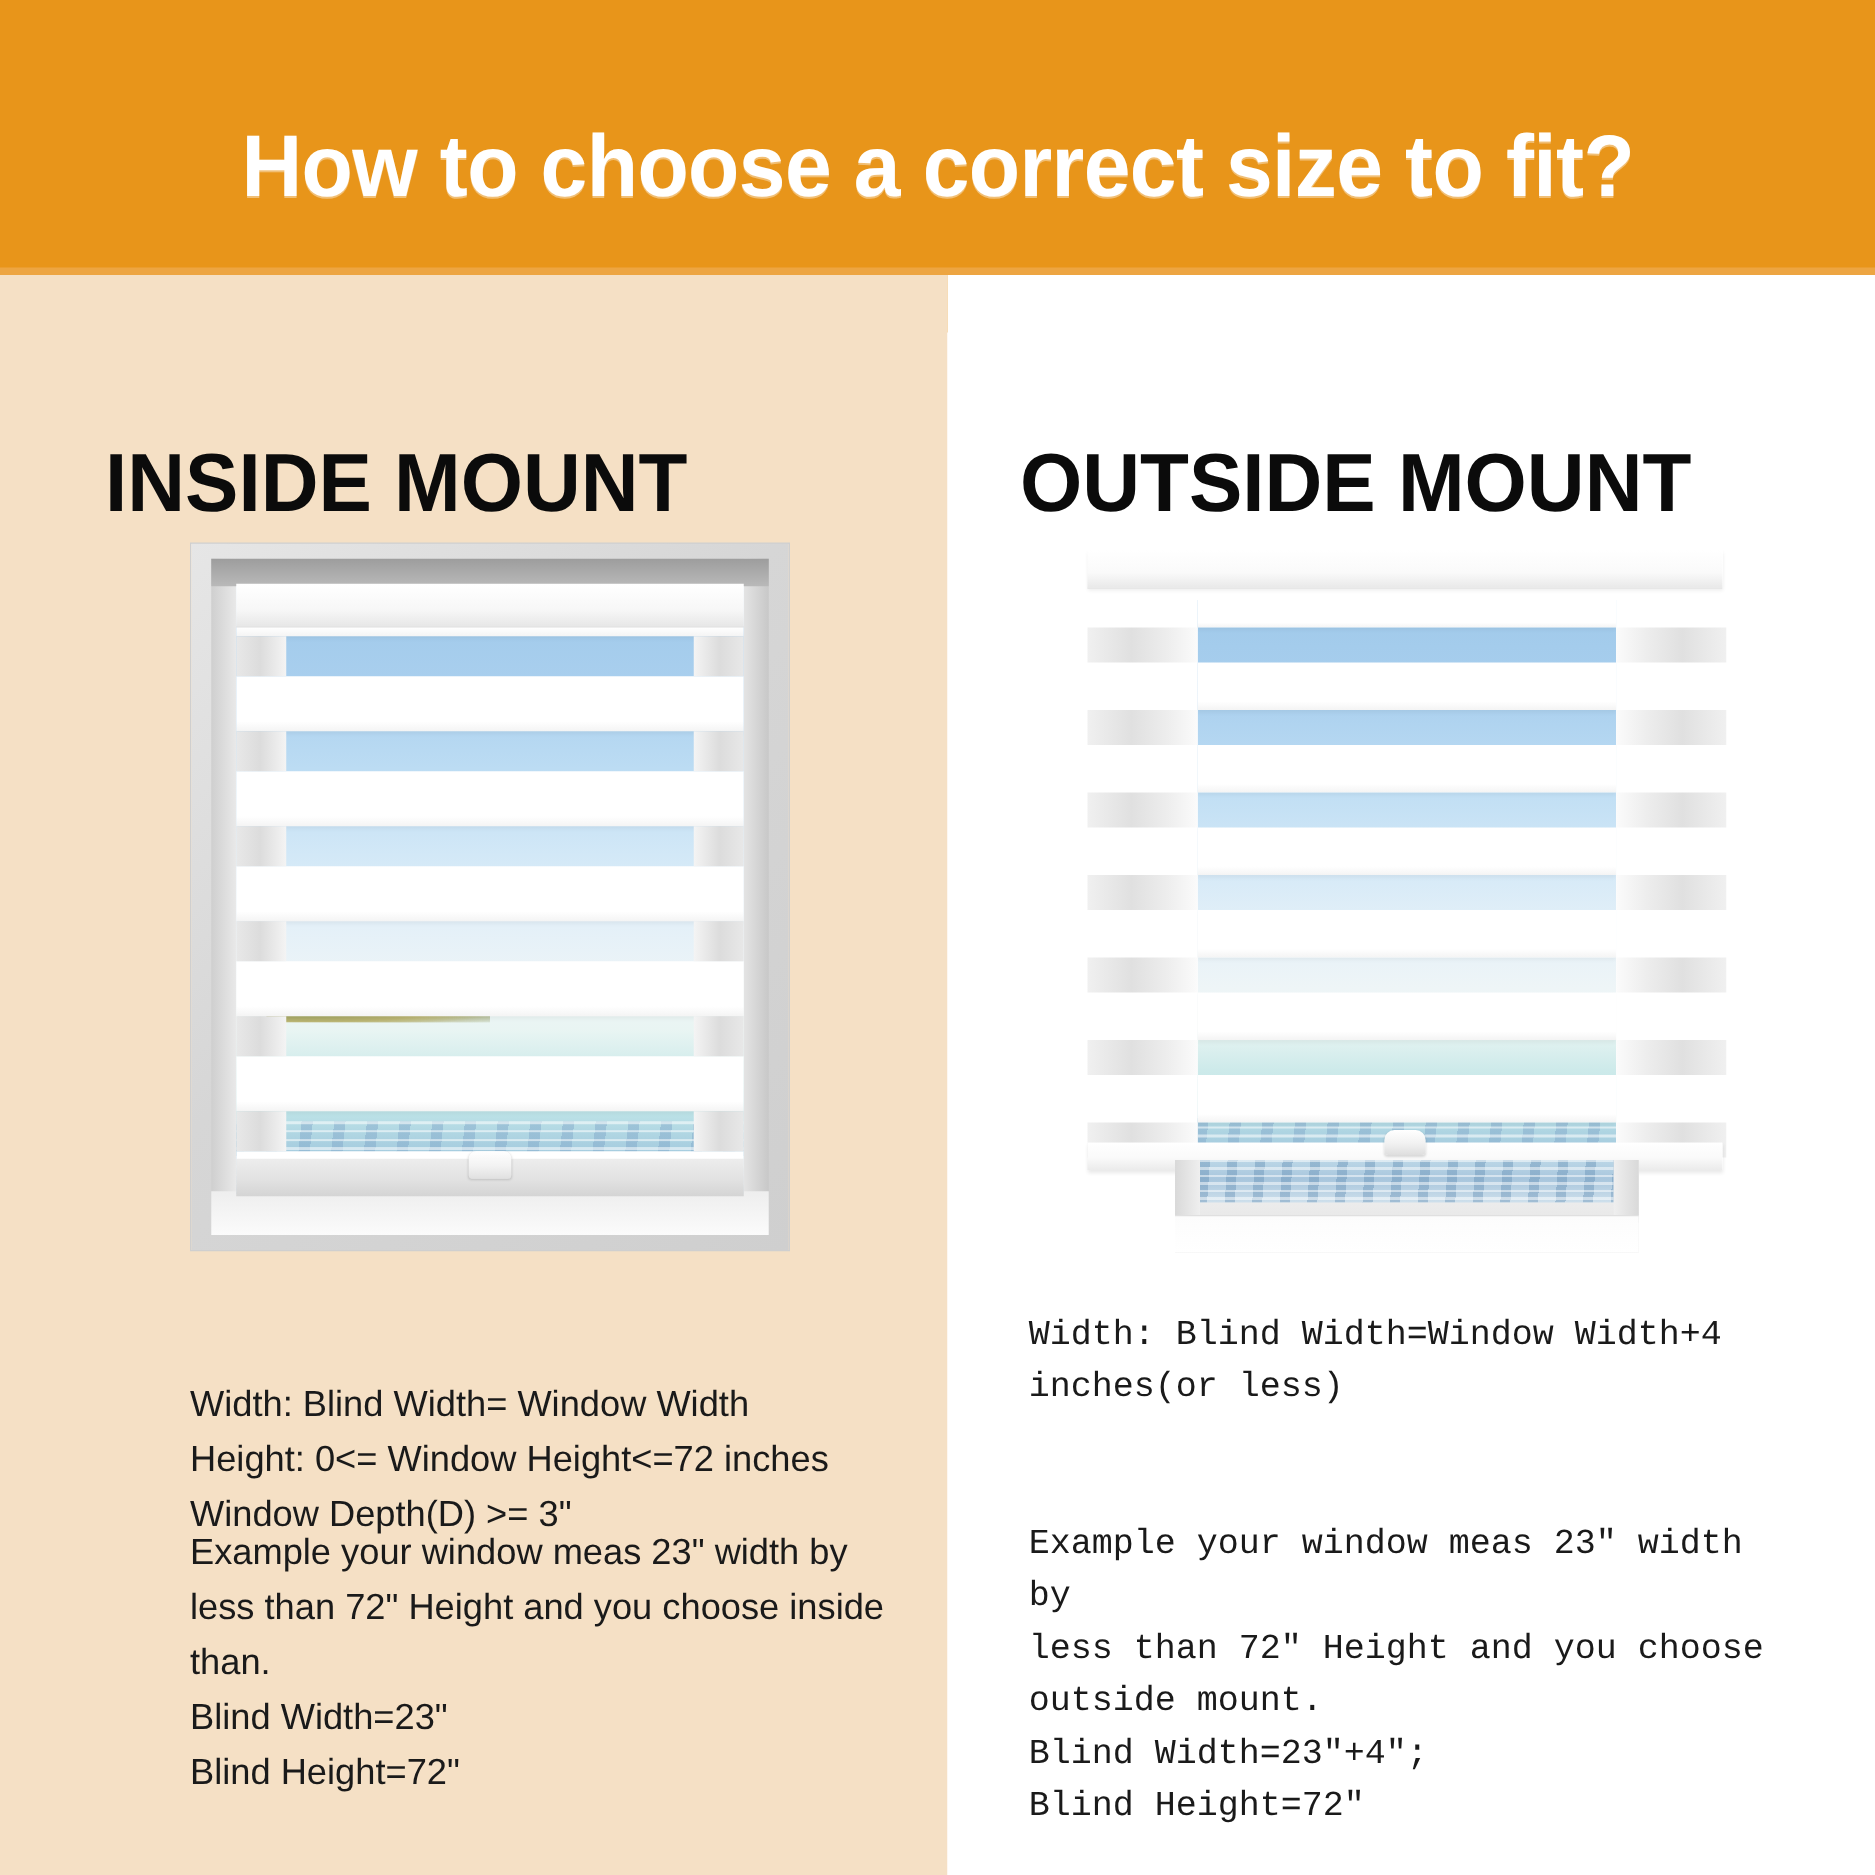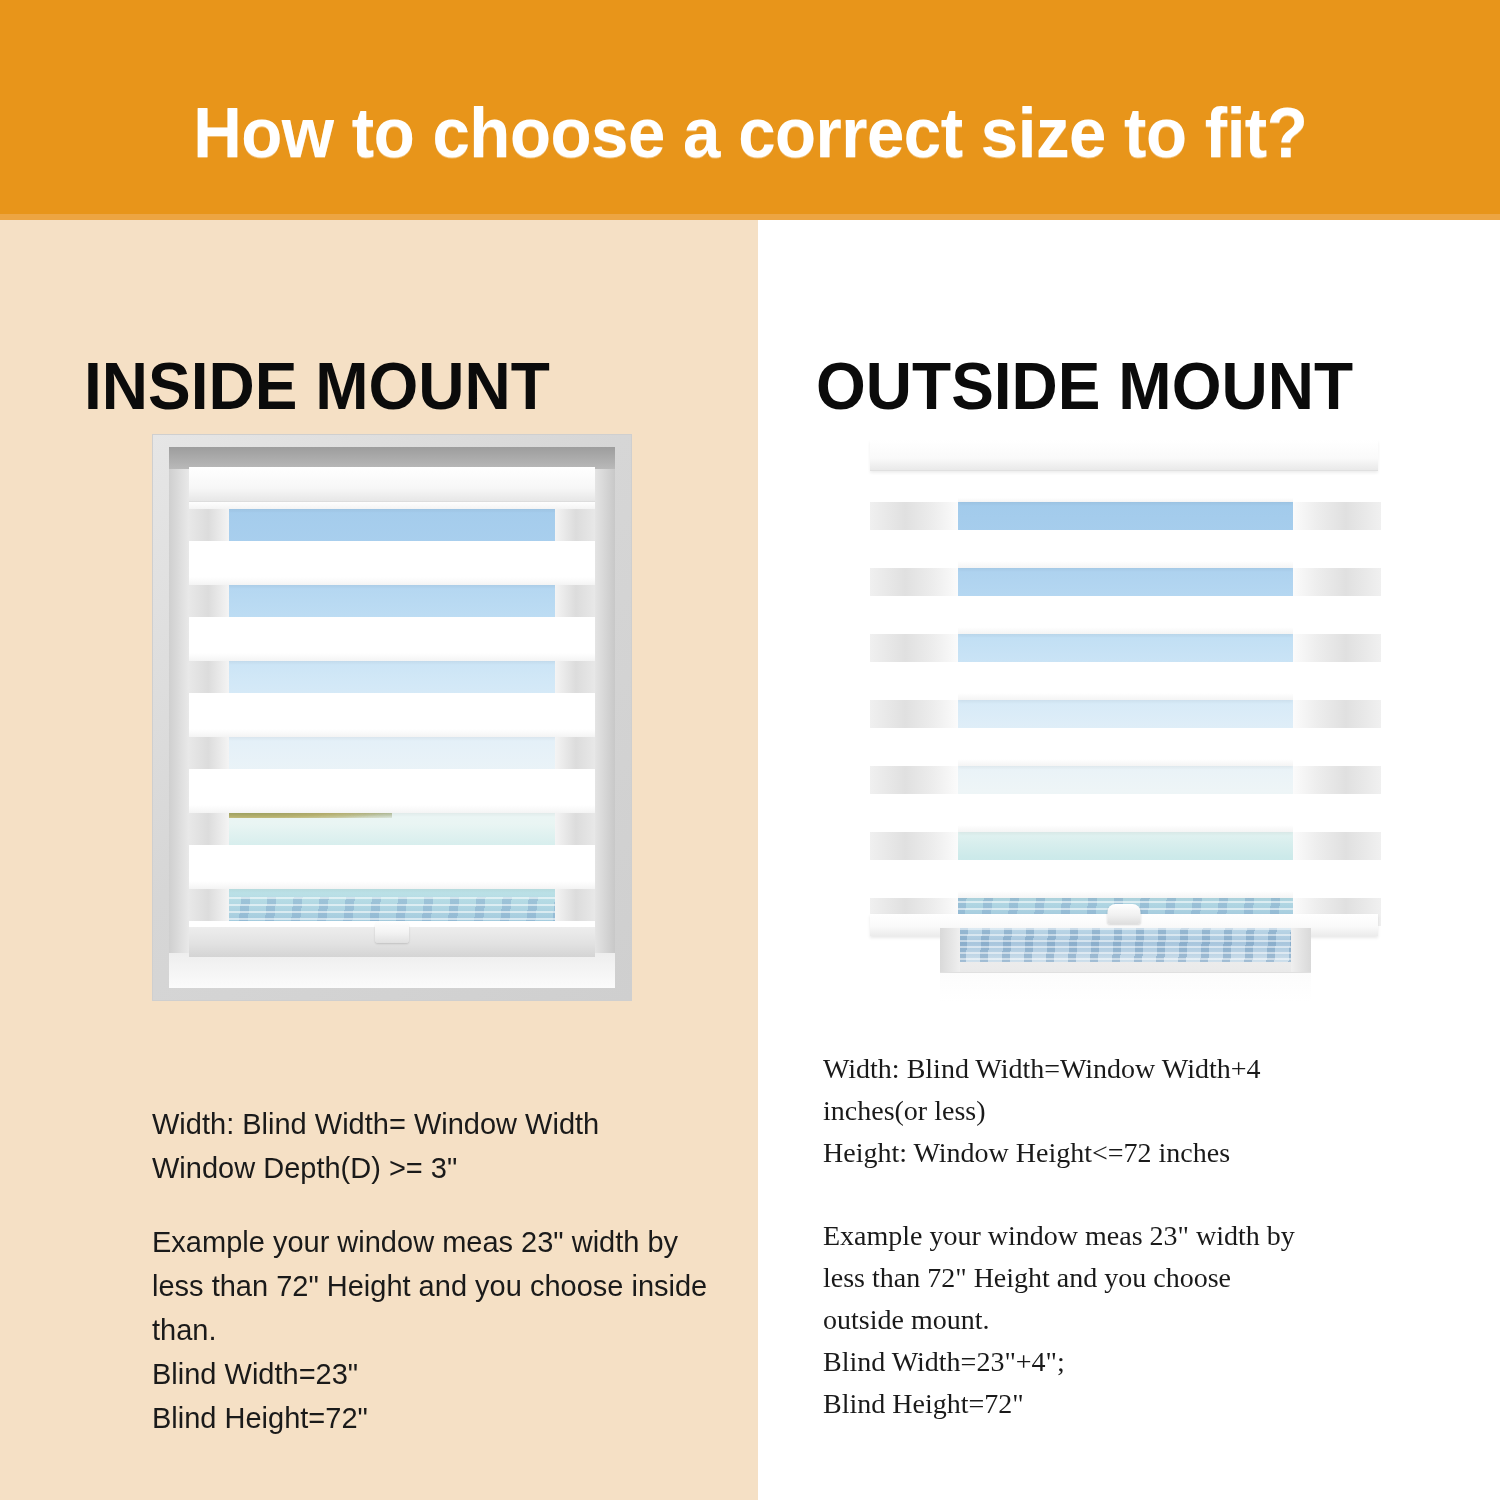--- a/index.html
+++ b/index.html
@@ -323,21 +323,21 @@
   .panel.left .text-block {
     left: 152px;
     width: 580px;
     font-family: "Liberation Sans", sans-serif;
     font-size: 29px;
     line-height: 44px;
   }
   .panel.right .text-block {
     left: 65px;
     width: 600px;
-    font-family: Liberation Serif, serif;
+    font-family: Liberation Mono, monospace;
     font-size: 28px;
     line-height: 42px;
   }
   .panel.left .tb-rules   { top: 882px; }
   .panel.left .tb-example { top: 1000px; }
   .panel.right .tb-rules   { top: 828px; }
   .panel.right .tb-example { top: 995px; }
   .text-line { white-space: pre-wrap; }
 </style>
 </head>
@@ -394,20 +394,21 @@
         </div>
       </div>
 
       <div class="im-headrail"></div>
       <div class="im-bottomrail"></div>
       <div class="im-handle"></div>
     </div>
 
     <div class="text-block tb-rules">
       <div class="text-line">Width: Blind Width= Window Width</div>
+      <div class="text-line">Height: 0&lt;= Window Height&lt;=72 inches</div>
       <div class="text-line">Window Depth(D) &gt;= 3"</div>
     </div>
 
     <div class="text-block tb-example">
       <div class="text-line">Example your window meas 23" width by</div>
       <div class="text-line">less than 72" Height and you choose inside</div>
       <div class="text-line">than.</div>
       <div class="text-line">Blind Width=23"</div>
       <div class="text-line">Blind Height=72"</div>
     </div>
@@ -476,21 +477,20 @@
         <div class="om-waterview"></div>
         <div class="jamb-l"></div>
         <div class="jamb-r"></div>
         <div class="sill"></div>
       </div>
     </div>
 
     <div class="text-block tb-rules">
       <div class="text-line">Width: Blind Width=Window Width+4</div>
       <div class="text-line">inches(or less)</div>
-      <div class="text-line">Height: Window Height&lt;=72 inches</div>
     </div>
 
     <div class="text-block tb-example">
       <div class="text-line">Example your window meas 23" width by</div>
       <div class="text-line">less than 72" Height and you choose</div>
       <div class="text-line">outside mount.</div>
       <div class="text-line">Blind Width=23"+4";</div>
       <div class="text-line">Blind Height=72"</div>
     </div>
   </section>

